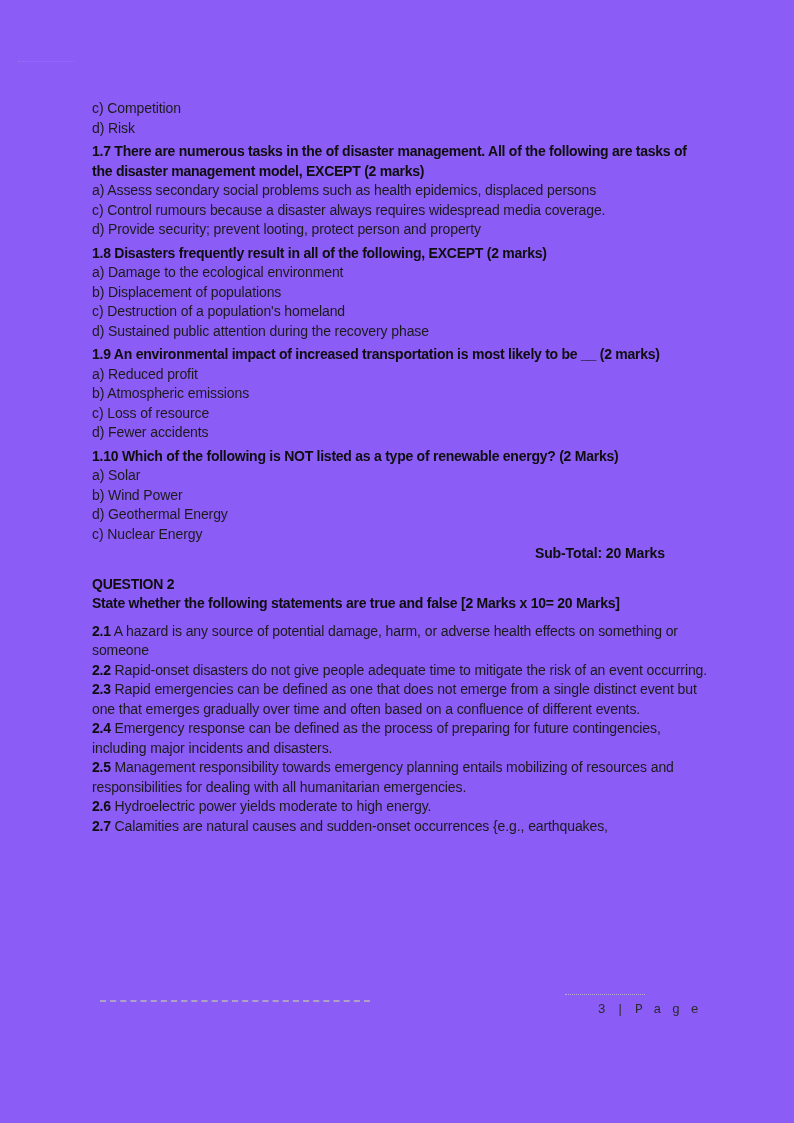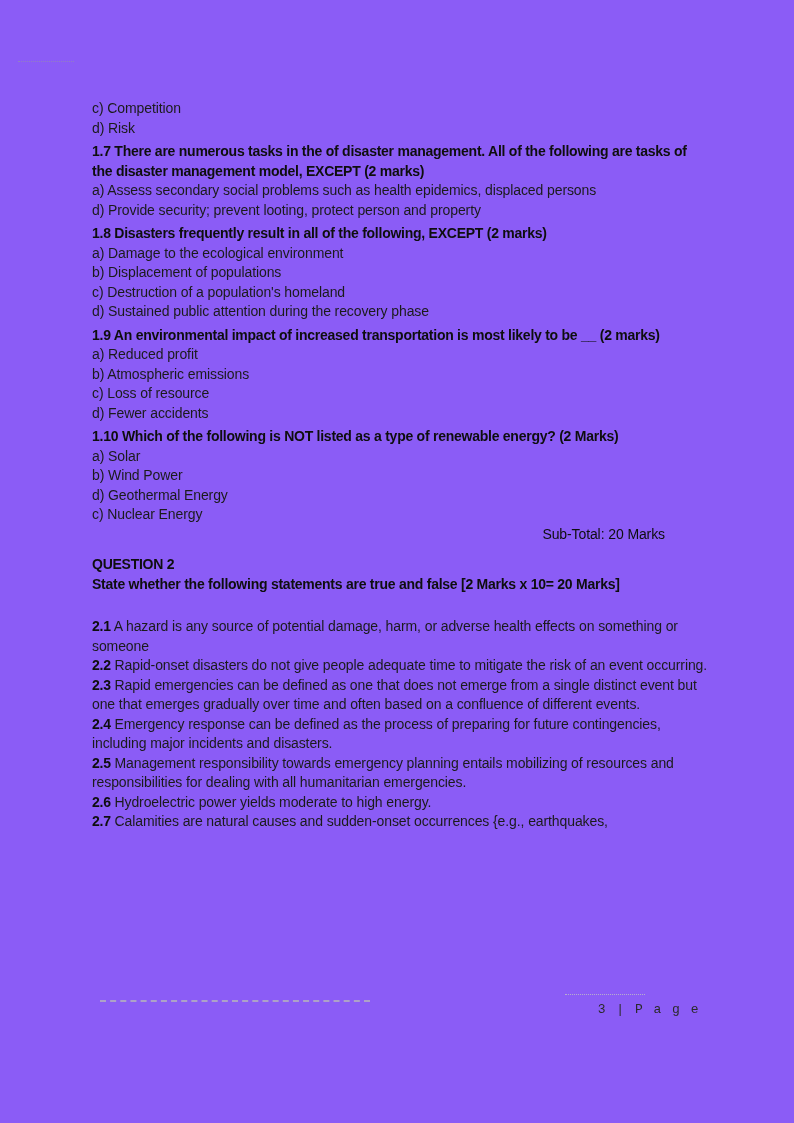--- a/index.html
+++ b/index.html
@@ -25,24 +25,24 @@
     top: 99px;
     width: 617px;
   }
   p { margin: 0; }
   .bold { font-weight: bold; color: #0e0e0e; letter-spacing: -0.25px; }
   .block { margin-top: 4px; }
   .block-tight { margin-top: 11px; }
   .subtotal {
     text-align: right;
     padding-right: 44px;
-    font-weight: normal;
+    font-weight: bold;
     color: #0e0e0e;
   }
-  .statements { margin-top: 23px; }
+  .statements { margin-top: 8px; }
   .footer {
     position: absolute;
     top: 1000px;
     right: 94px;
     font-family: Liberation Mono, monospace;
     font-size: 13px;
     letter-spacing: 1.5px;
     color: #2a2a2a;
   }
   
@@ -85,20 +85,21 @@
 
     <div>
         <p>c) Competition</p>
         <p>d) Risk</p>
       </div>
 
     <div>
         <div class="block">
           <p class="bold">1.7 There are numerous tasks in the of disaster management. All of the following are tasks of the disaster management model, EXCEPT (2 marks)</p>
           <p>a) Assess secondary social problems such as health epidemics, displaced persons</p>
+          <p>c) Control rumours because a disaster always requires widespread media coverage.</p>
           <p>d) Provide security; prevent looting, protect person and property</p>
         </div>
         <div class="block">
           <p class="bold">1.8 Disasters frequently result in all of the following, EXCEPT (2 marks)</p>
           <p>a) Damage to the ecological environment</p>
           <p>b) Displacement of populations</p>
           <p>c) Destruction of a population's homeland</p>
           <p>d) Sustained public attention during the recovery phase</p>
         </div>
         <div class="block">

